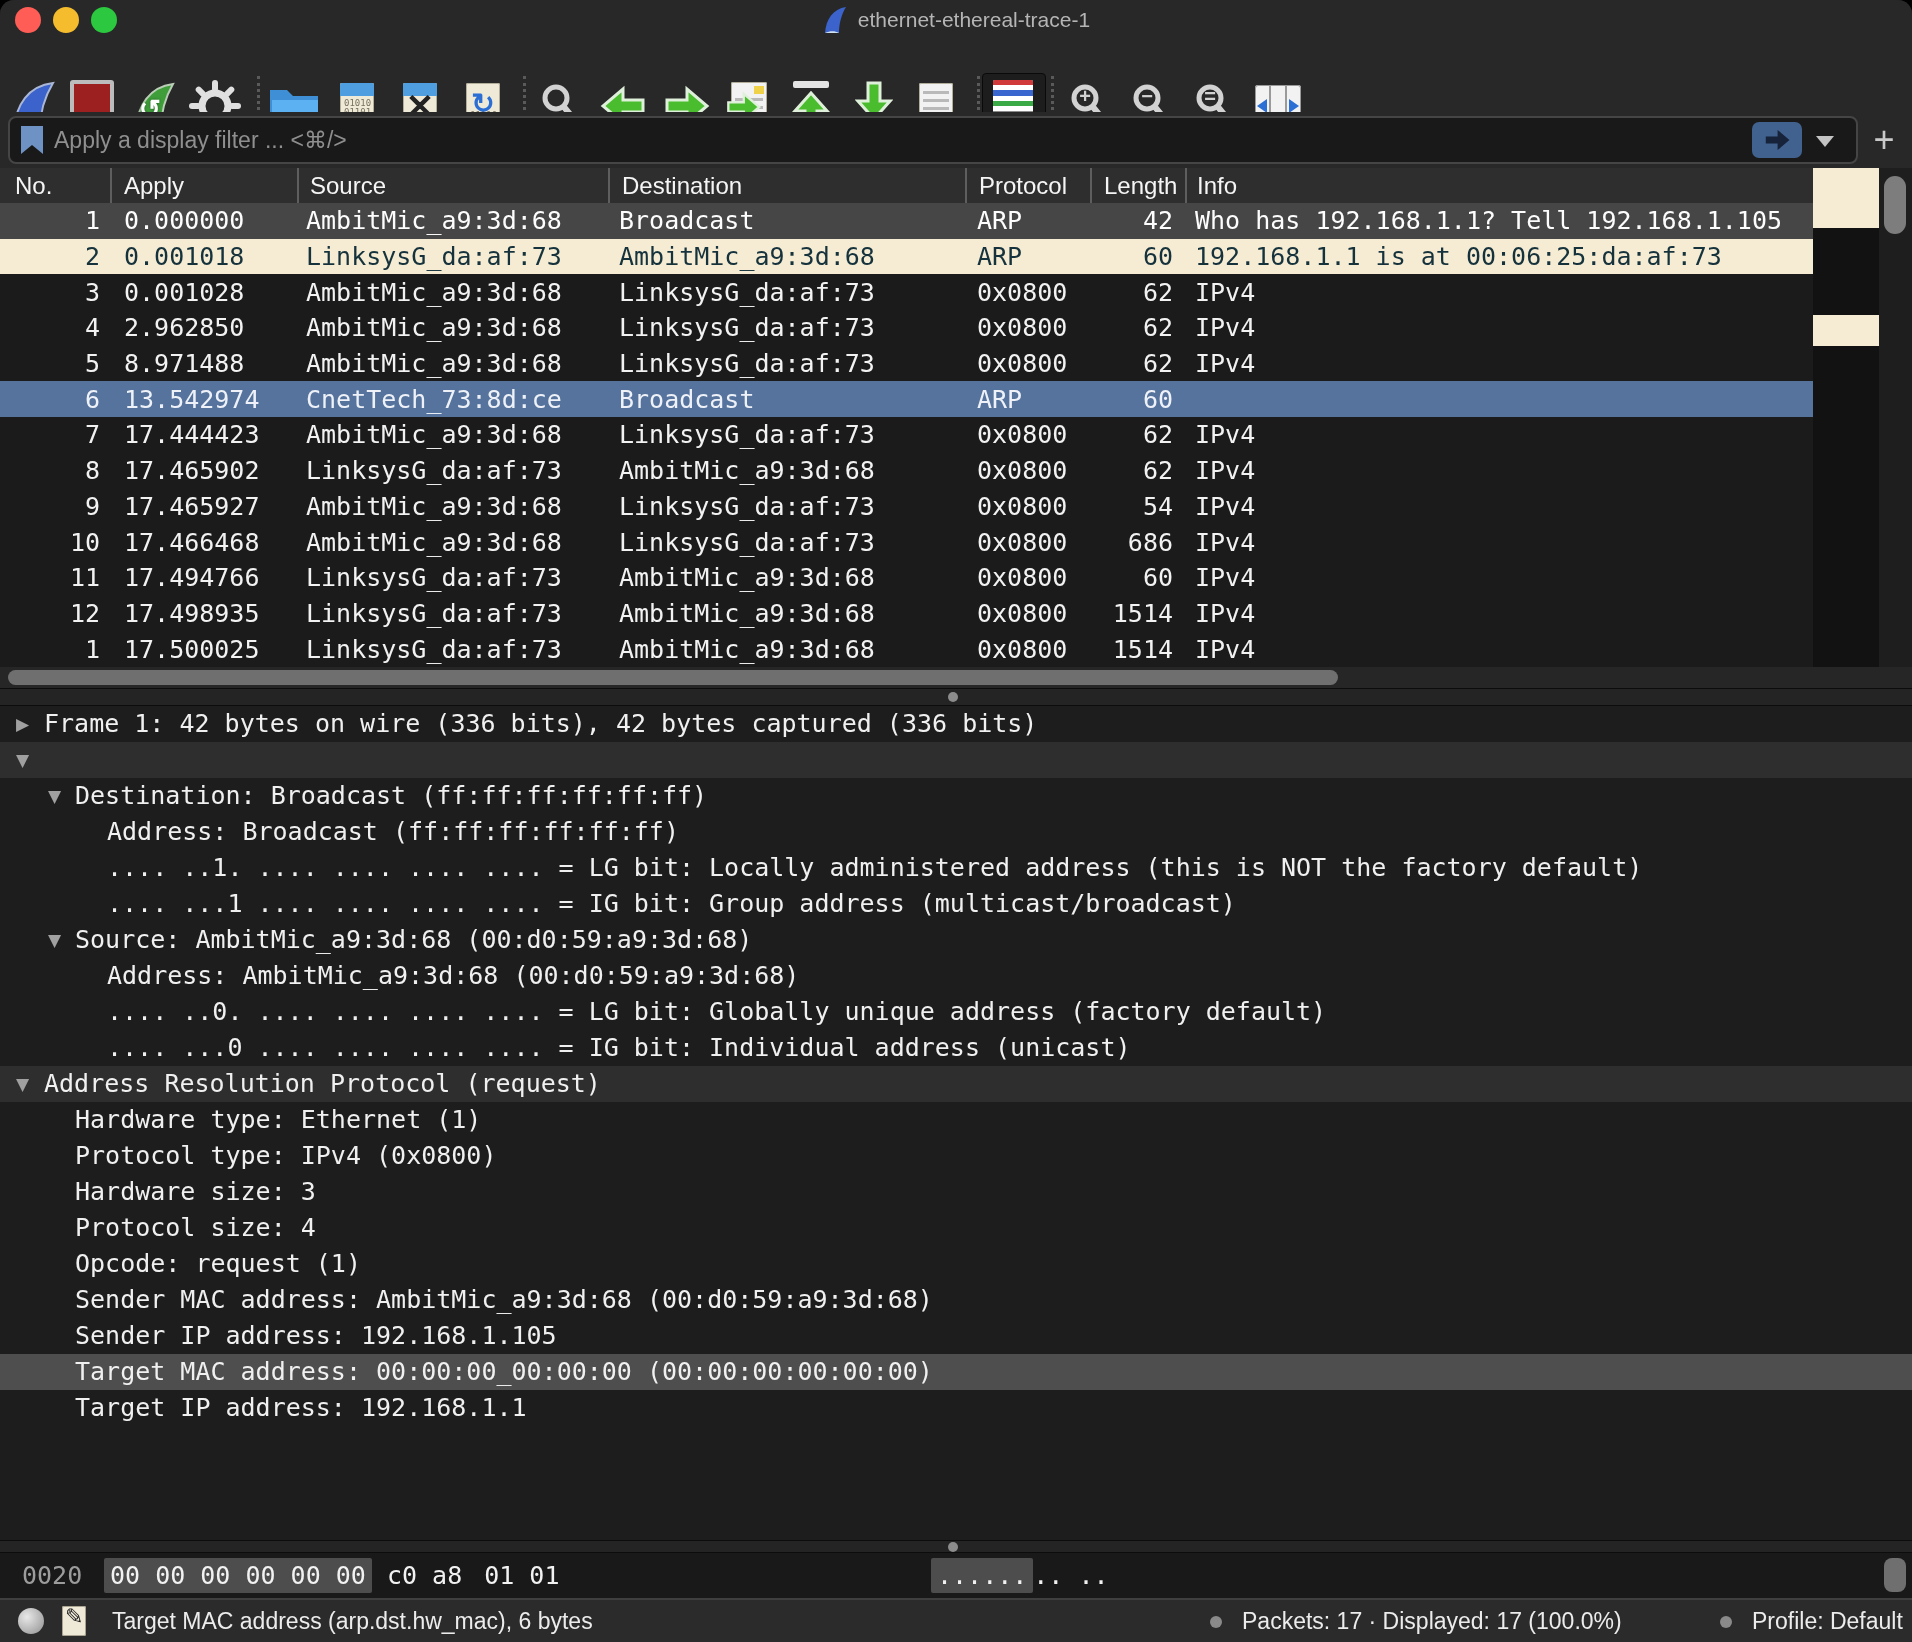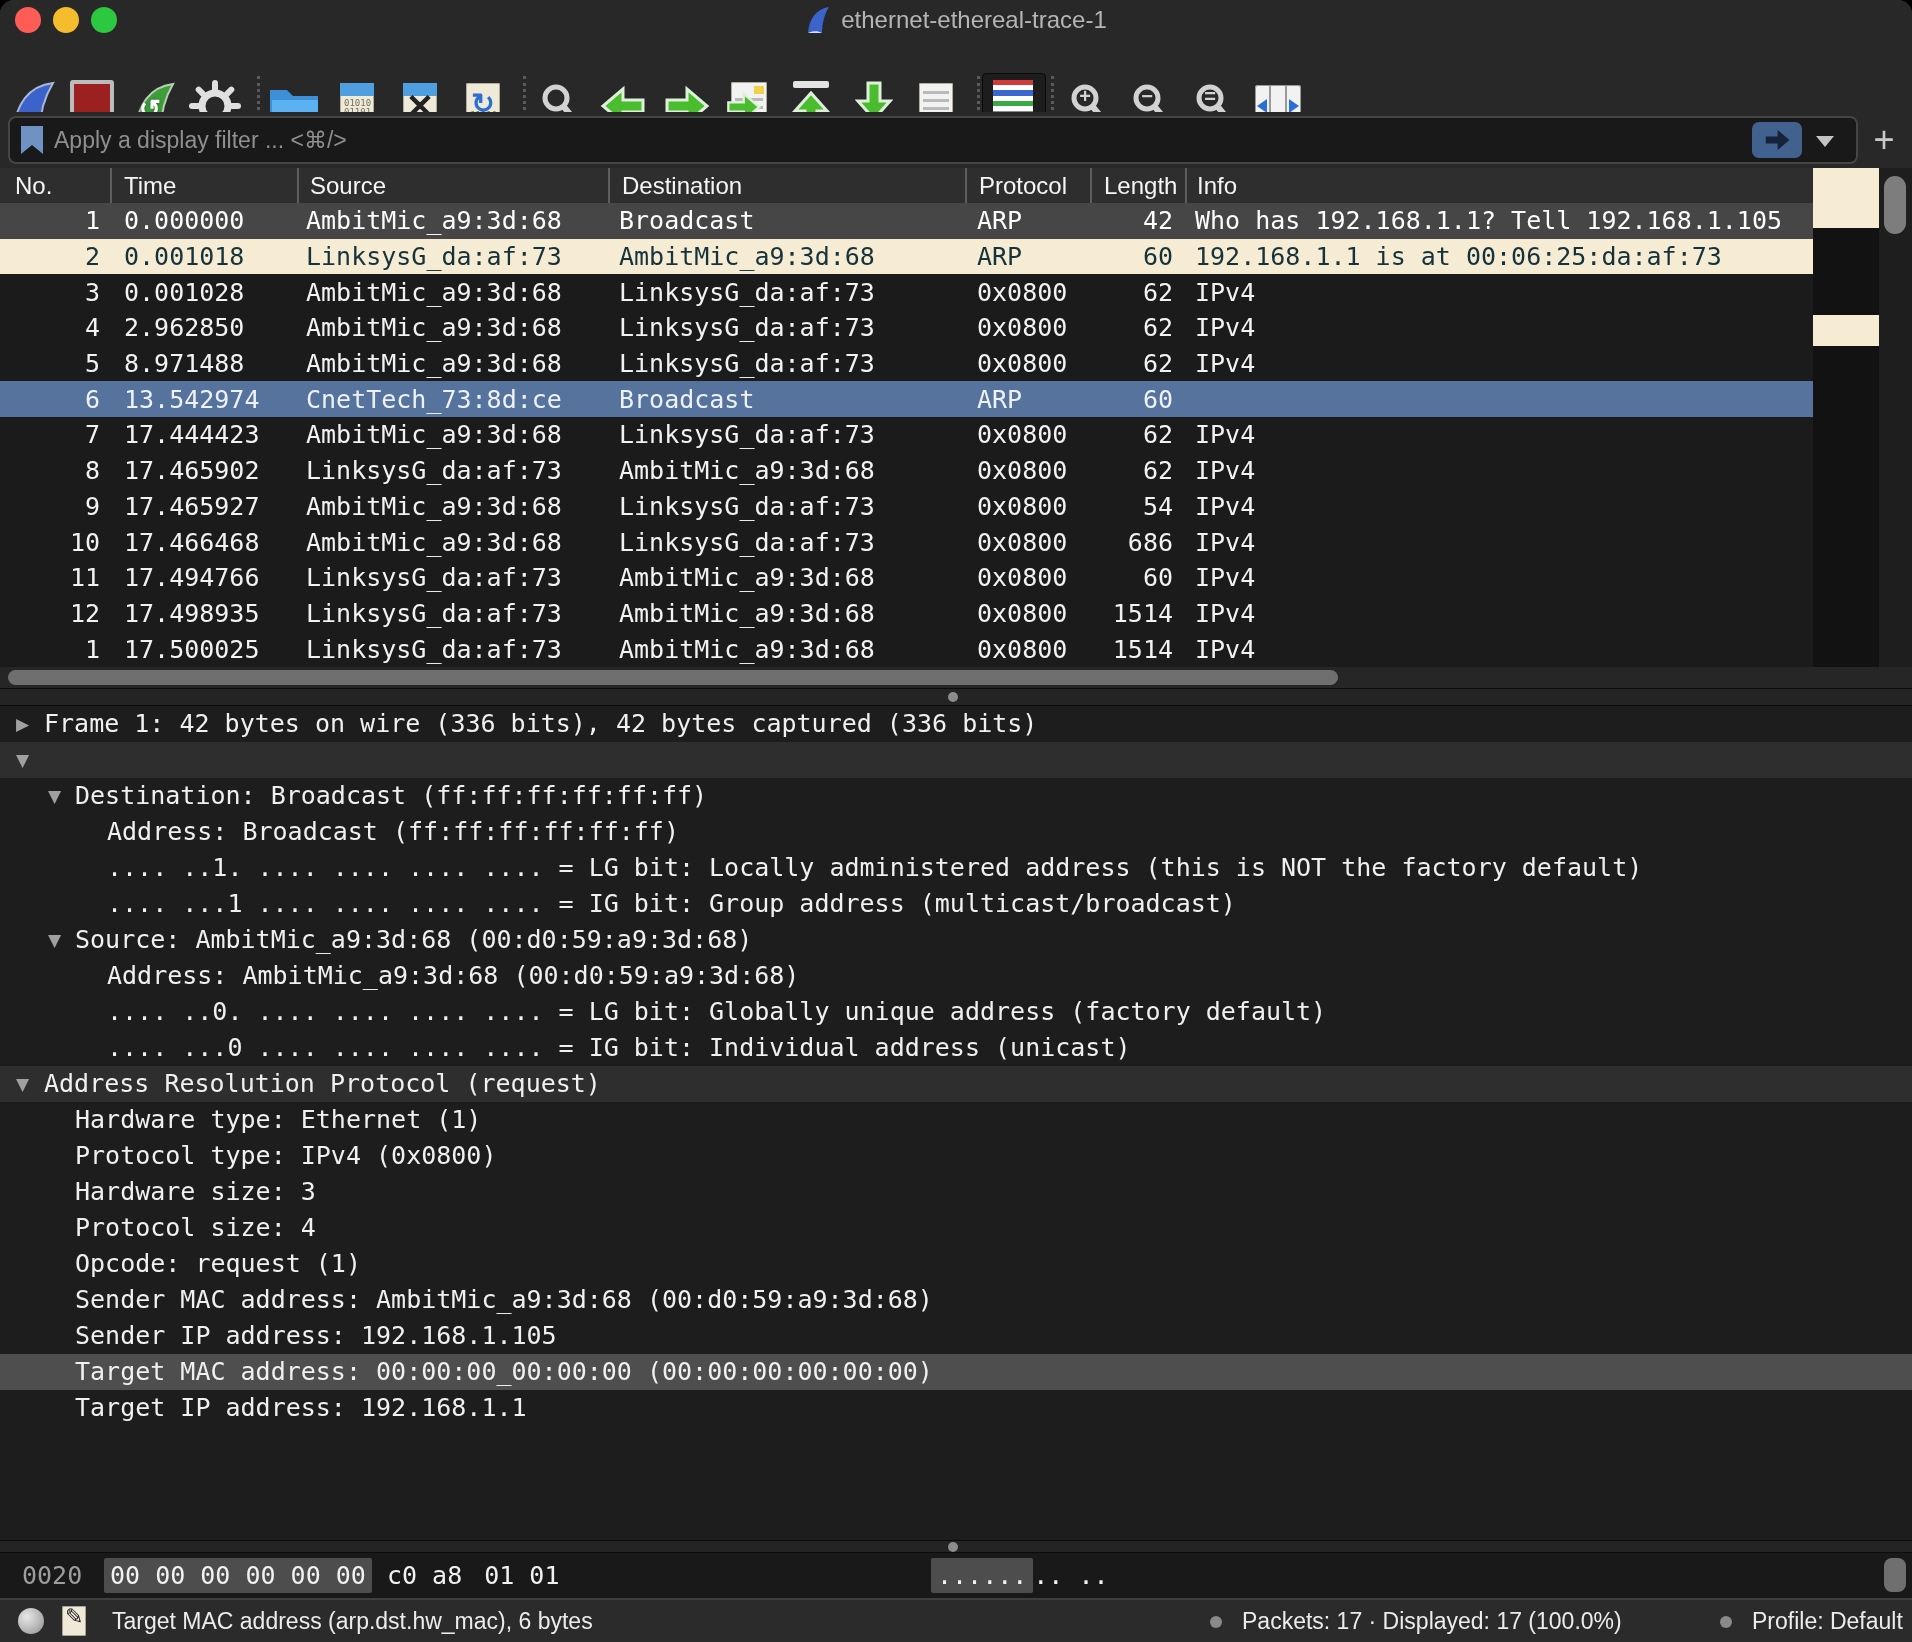--- a/index.html
+++ b/index.html
@@ -5,21 +5,21 @@
   html,body{margin:0;padding:0;background:#000;}
   #window{position:relative;width:1912px;height:1642px;background:#191919;overflow:hidden;
           border-radius:14px 14px 0 0;font-family:"Liberation Sans",sans-serif;}
   
   .titlebar{position:absolute;top:0;left:0;width:100%;height:40px;background:#282828;}
   .light{position:absolute;top:7px;width:26px;height:26px;border-radius:50%;}
   .l-red{left:15px;background:#ff5d55;}
   .l-yellow{left:53px;background:#f5bd2e;}
   .l-green{left:91px;background:#2bc840;}
   .titlewrap{position:absolute;top:0;left:0;width:100%;height:40px;display:flex;align-items:center;justify-content:center;gap:10px;}
-  .titletext{color:#b5b5b5;font-size:24px;}
+  .titletext{color:#b5b5b5;font-size:21px;}
   
   .toolbar{position:absolute;top:40px;left:0;width:100%;height:72px;background:#282828;}
   .tb{position:absolute;top:36px;width:56px;height:60px;display:flex;align-items:center;justify-content:center;}
   .tsep{position:absolute;top:36px;height:58px;border-left:3px dotted #5a5a5a;}
   .pressedbox{position:absolute;left:982px;top:33px;width:62px;height:64px;background:#1d1d1d;border:1px solid #0a0a0a;border-radius:4px;}
   .stop-sq{width:36px;height:44px;background:#9c2020;border:4px solid #bcbcbc;border-radius:3px;}
   .doc{width:34px;height:46px;background:#efe9d8;border-radius:2px;position:relative;box-shadow:inset 0 0 0 1px #b3ae9a;overflow:hidden;}
   .doc .bin{position:absolute;left:4px;top:16px;font-family:"DejaVu Sans Mono",monospace;font-size:9px;line-height:9px;color:#77725f;}
   .doc .bluecap{position:absolute;left:0;top:0;width:100%;height:13px;background:#4f9fe0;}
   .doc .xmark{position:absolute;left:0;top:0;width:100%;height:100%;display:flex;align-items:center;justify-content:center;font-size:34px;color:#222;font-weight:bold;}
@@ -312,21 +312,21 @@
           <path d="M6 16 H26 V5 L46 22 L26 39 V28 H6 Z" fill="#16233a"></path>
         </svg>
       </div>
       <div class="fcaret"></div>
     </div>
     <div class="fplus" style="top:0">+</div>
   </div>
 
   <div class="header grid7" id="pl-header">
       <div class="hcell h0">No.</div>
-      <div class="hcell h1">Time</div>
+      <div class="hcell h1">Apply</div>
       <div class="hcell h2">Source</div>
       <div class="hcell h3">Destination</div>
       <div class="hcell h4">Protocol</div>
       <div class="hcell h5">Length</div>
       <div class="hcell h6">Info</div>
     </div>
   <div class="rows" id="pl-rows">
       <div class="prow grid7 r-broadcast">
         <div class="cell c0">1</div>
         <div class="cell c1">0.000000</div>

